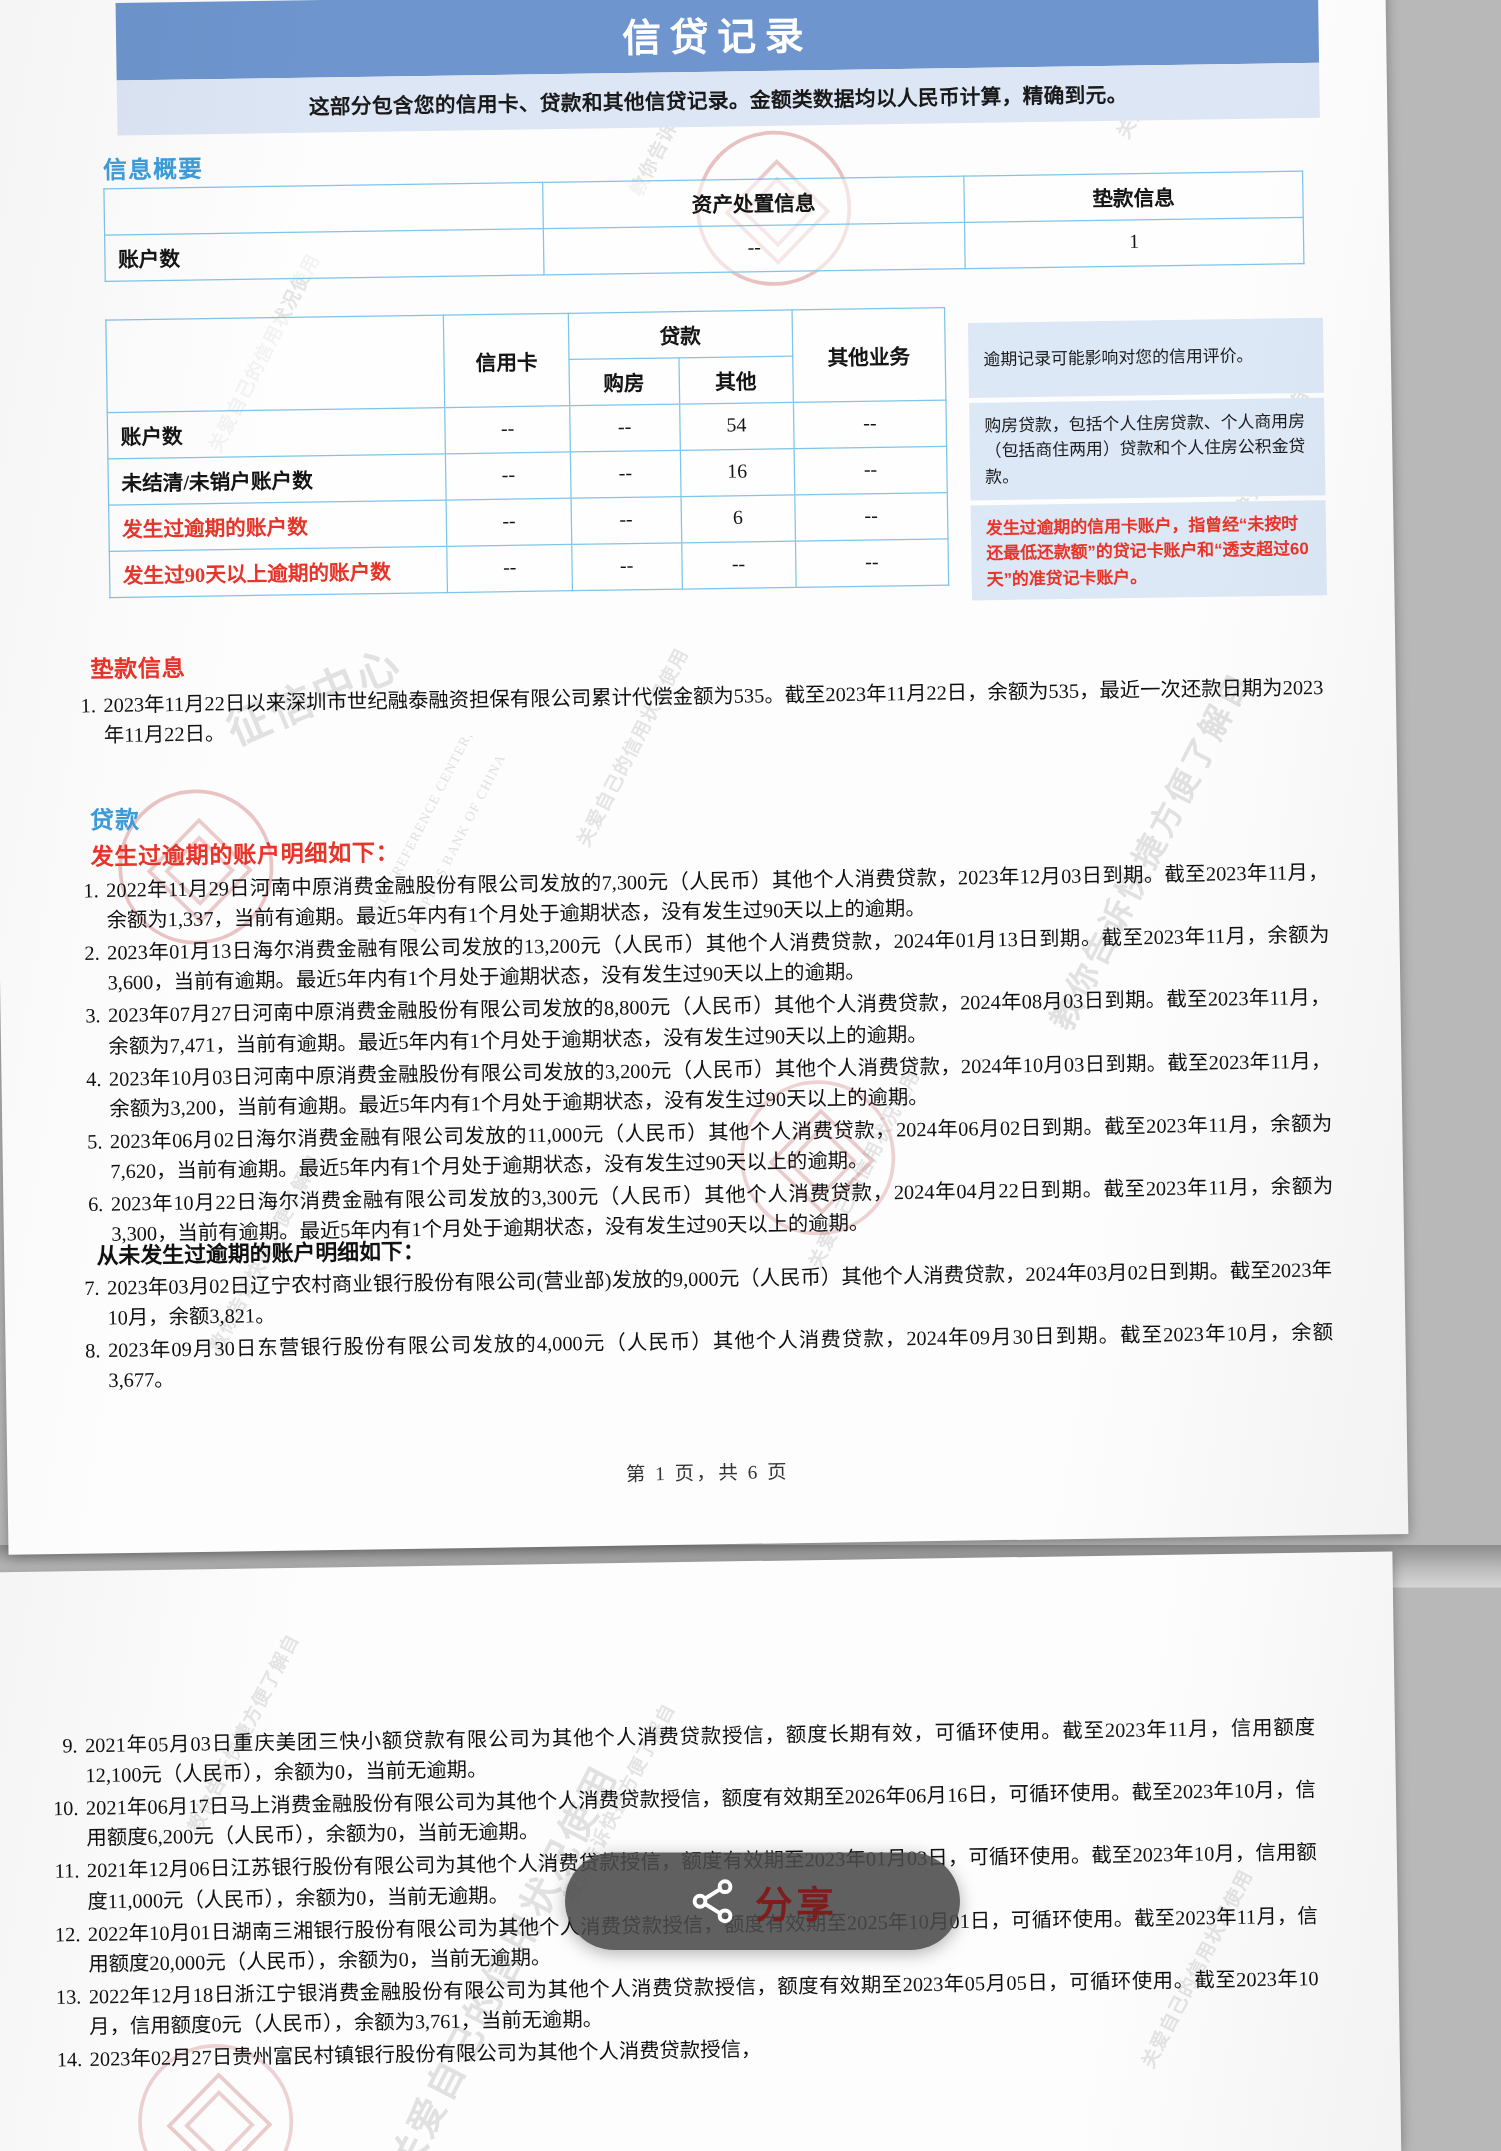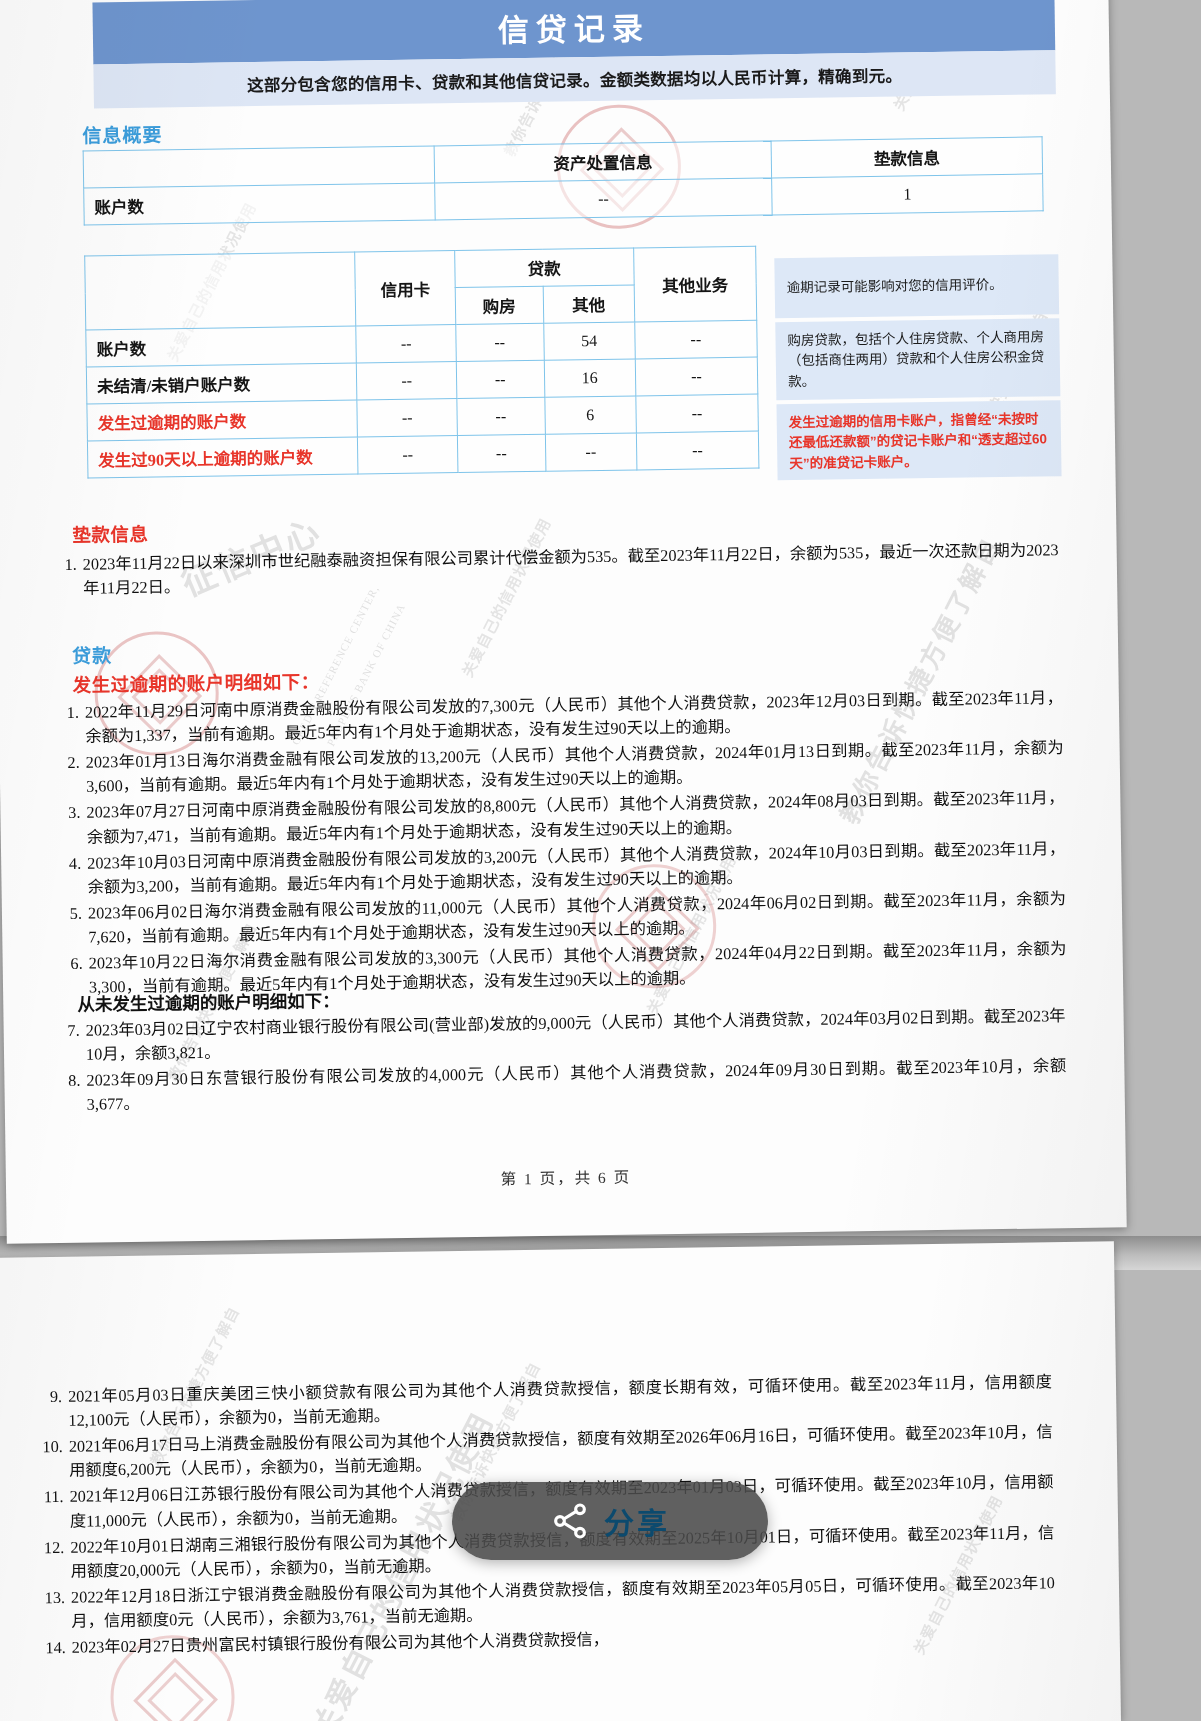--- a/index.html
+++ b/index.html
@@ -265,21 +265,21 @@
     border-radius: 39px;
     background: rgba(74,74,74,.88);
     display: flex;
     align-items: center;
     justify-content: center;
     gap: 14px;
     cursor: pointer;
     box-shadow: 0 3px 14px rgba(0,0,0,.3);
   }
   #share-fab .share-label {
-    color: #0c4a6e;
+    color: #7f1d1d;
     font-size: 30px;
     font-weight: bold;
     letter-spacing: 3px;
     font-family: Liberation Sans, sans-serif;
   }
   .share-ico { width: 40px; height: 40px; display: block; }
 
   
   .shade {
     position: absolute;

